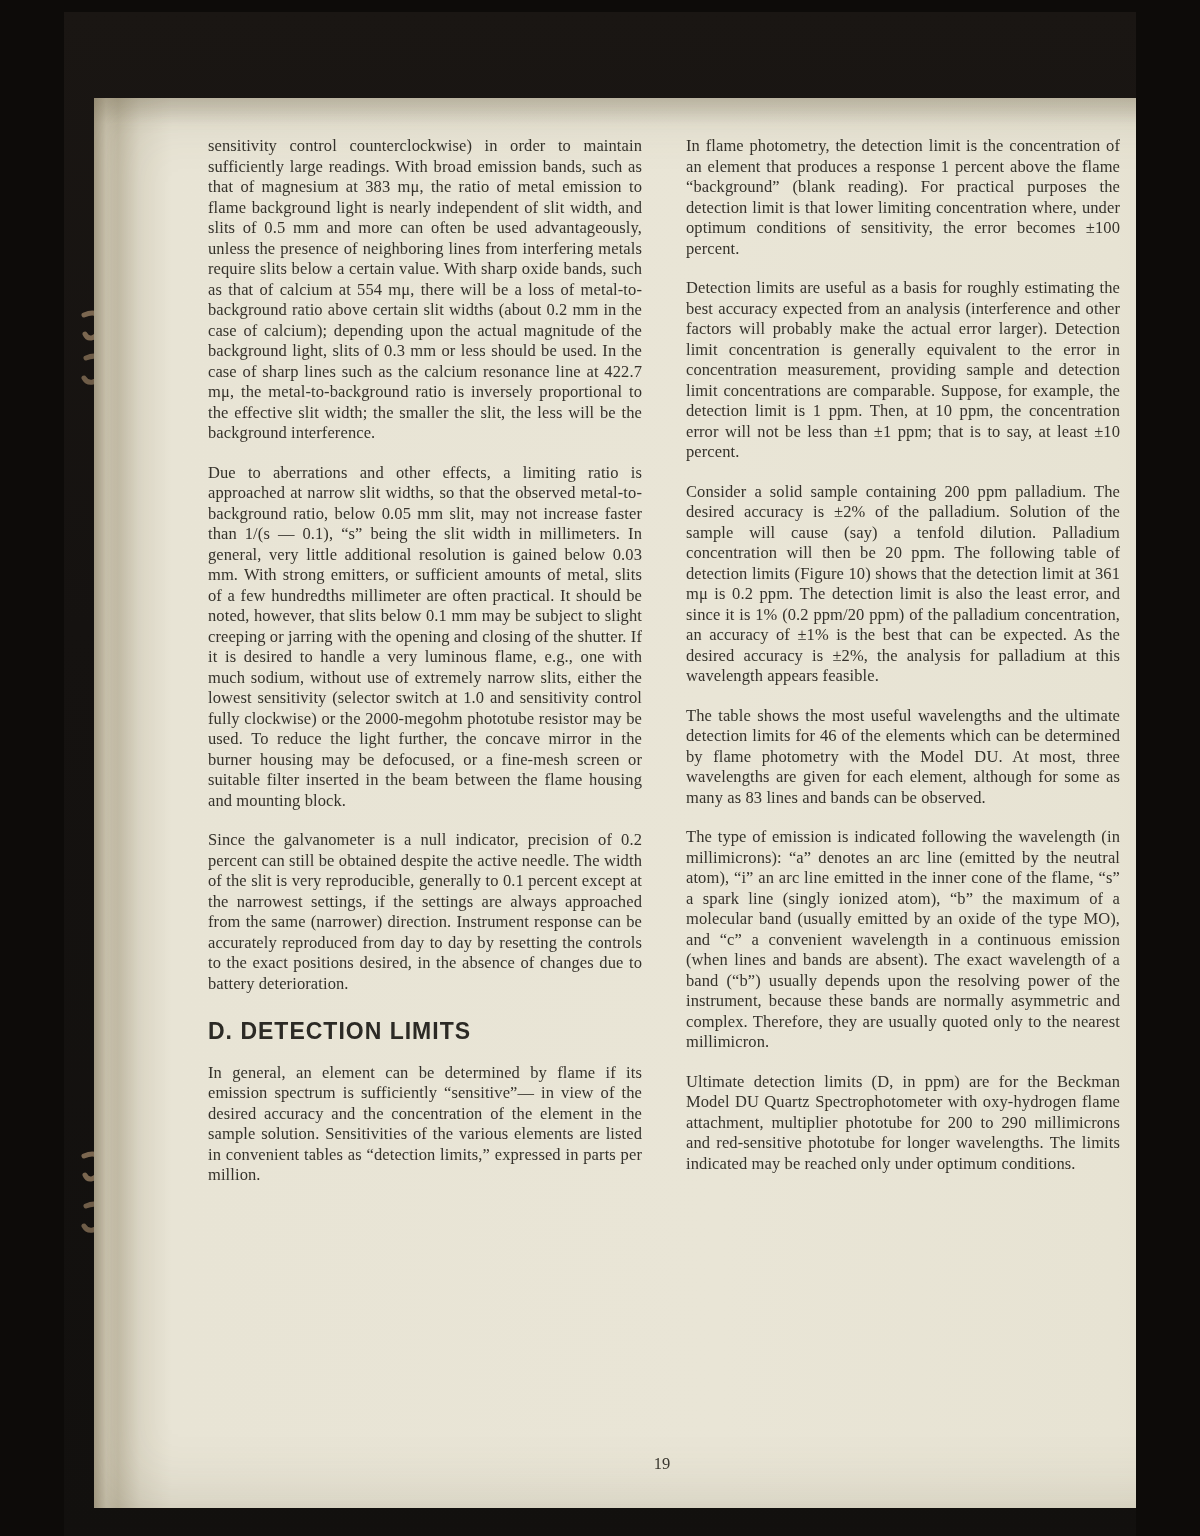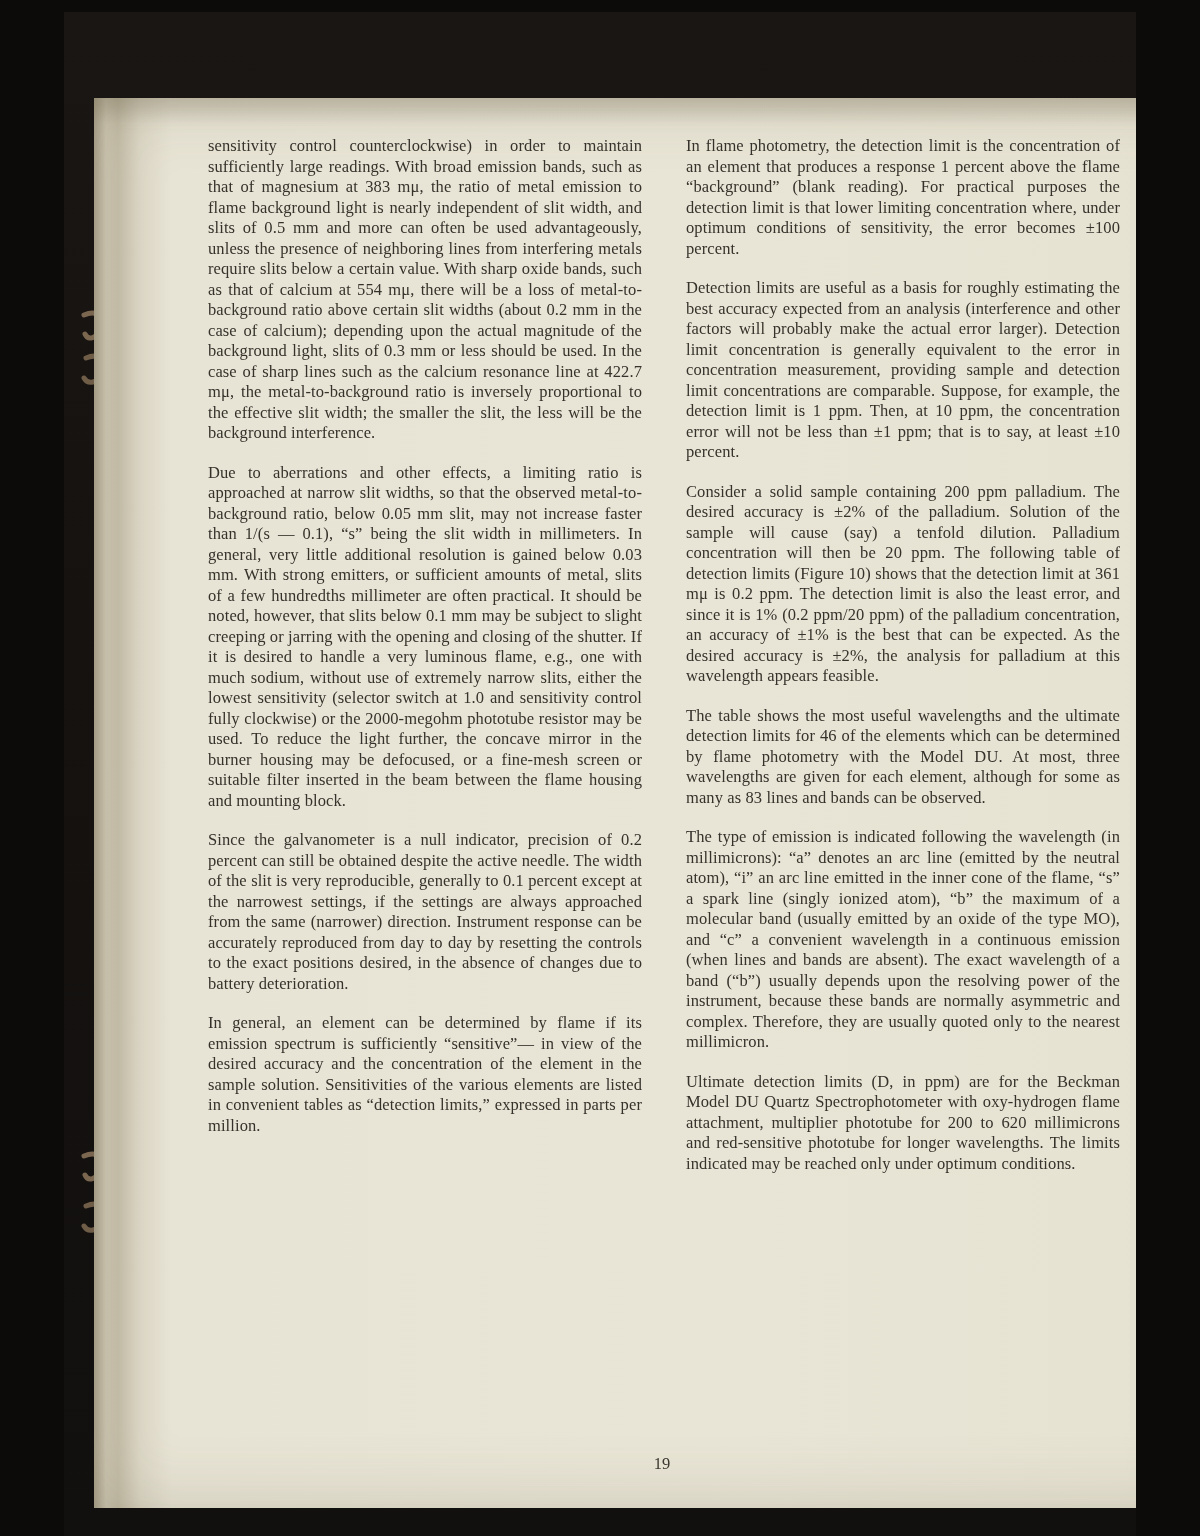--- a/index.html
+++ b/index.html
@@ -90,30 +90,31 @@
   </svg>
 
   <div class="paper">
 
     <div class="content">
 
       <div class="col">
         <p>sensitivity control counterclockwise) in order to maintain sufficiently large readings. With broad emission bands, such as that of magnesium at 383 mμ, the ratio of metal emission to flame background light is nearly independent of slit width, and slits of 0.5 mm and more can often be used advantageously, unless the presence of neighboring lines from interfering metals require slits below a certain value. With sharp oxide bands, such as that of calcium at 554 mμ, there will be a loss of metal-to-background ratio above certain slit widths (about 0.2 mm in the case of calcium); depending upon the actual magnitude of the background light, slits of 0.3 mm or less should be used. In the case of sharp lines such as the calcium resonance line at 422.7 mμ, the metal-to-background ratio is inversely proportional to the effective slit width; the smaller the slit, the less will be the background interference.</p>
         <p>Due to aberrations and other effects, a limiting ratio is approached at narrow slit widths, so that the observed metal-to-background ratio, below 0.05 mm slit, may not increase faster than 1/(s — 0.1), “s” being the slit width in millimeters. In general, very little additional resolution is gained below 0.03 mm. With strong emitters, or sufficient amounts of metal, slits of a few hundredths millimeter are often practical. It should be noted, however, that slits below 0.1 mm may be subject to slight creeping or jarring with the opening and closing of the shutter. If it is desired to handle a very luminous flame, e.g., one with much sodium, without use of extremely narrow slits, either the lowest sensitivity (selector switch at 1.0 and sensitivity control fully clockwise) or the 2000-megohm phototube resistor may be used. To reduce the light further, the concave mirror in the burner housing may be defocused, or a fine-mesh screen or suitable filter inserted in the beam between the flame housing and mounting block.</p>
         <p>Since the galvanometer is a null indicator, precision of 0.2 percent can still be obtained despite the active needle. The width of the slit is very reproducible, generally to 0.1 percent except at the narrowest settings, if the settings are always approached from the same (narrower) direction. Instrument response can be accurately reproduced from day to day by resetting the controls to the exact positions desired, in the absence of changes due to battery deterioration.</p>
+        <h2 class="section-heading">D. DETECTION LIMITS</h2>
         <p>In general, an element can be determined by flame if its emission spectrum is sufficiently “sensitive”— in view of the desired accuracy and the concentration of the element in the sample solution. Sensitivities of the various elements are listed in convenient tables as “detection limits,” expressed in parts per million.</p>
       </div>
 
       <div class="col">
         <p>In flame photometry, the detection limit is the concentration of an element that produces a response 1 percent above the flame “background” (blank reading). For practical purposes the detection limit is that lower limiting concentration where, under optimum conditions of sensitivity, the error becomes ±100 percent.</p>
         <p>Detection limits are useful as a basis for roughly estimating the best accuracy expected from an analysis (interference and other factors will probably make the actual error larger). Detection limit concentration is generally equivalent to the error in concentration measurement, providing sample and detection limit concentrations are comparable. Suppose, for example, the detection limit is 1 ppm. Then, at 10 ppm, the concentration error will not be less than ±1 ppm; that is to say, at least ±10 percent.</p>
         <p>Consider a solid sample containing 200 ppm palladium. The desired accuracy is ±2% of the palladium. Solution of the sample will cause (say) a tenfold dilution. Palladium concentration will then be 20 ppm. The following table of detection limits (Figure 10) shows that the detection limit at 361 mμ is 0.2 ppm. The detection limit is also the least error, and since it is 1% (0.2 ppm/20 ppm) of the palladium concentration, an accuracy of ±1% is the best that can be expected. As the desired accuracy is ±2%, the analysis for palladium at this wavelength appears feasible.</p>
         <p>The table shows the most useful wavelengths and the ultimate detection limits for 46 of the elements which can be determined by flame photometry with the Model DU. At most, three wavelengths are given for each element, although for some as many as 83 lines and bands can be observed.</p>
         <p>The type of emission is indicated following the wavelength (in millimicrons): “a” denotes an arc line (emitted by the neutral atom), “i” an arc line emitted in the inner cone of the flame, “s” a spark line (singly ionized atom), “b” the maximum of a molecular band (usually emitted by an oxide of the type MO), and “c” a convenient wavelength in a continuous emission (when lines and bands are absent). The exact wavelength of a band (“b”) usually depends upon the resolving power of the instrument, because these bands are normally asymmetric and complex. Therefore, they are usually quoted only to the nearest millimicron.</p>
-        <p>Ultimate detection limits (D, in ppm) are for the Beckman Model DU Quartz Spectrophotometer with oxy-hydrogen flame attachment, multiplier phototube for 200 to 620 millimicrons and red-sensitive phototube for longer wavelengths. The limits indicated may be reached only under optimum conditions.</p>
+        <p>Ultimate detection limits (D, in ppm) are for the Beckman Model DU Quartz Spectrophotometer with oxy-hydrogen flame attachment, multiplier phototube for 200 to 290 millimicrons and red-sensitive phototube for longer wavelengths. The limits indicated may be reached only under optimum conditions.</p>
       </div>
 
     </div>
 
     <div class="page-number">19</div>
 
   </div>
 
 </div>
 

